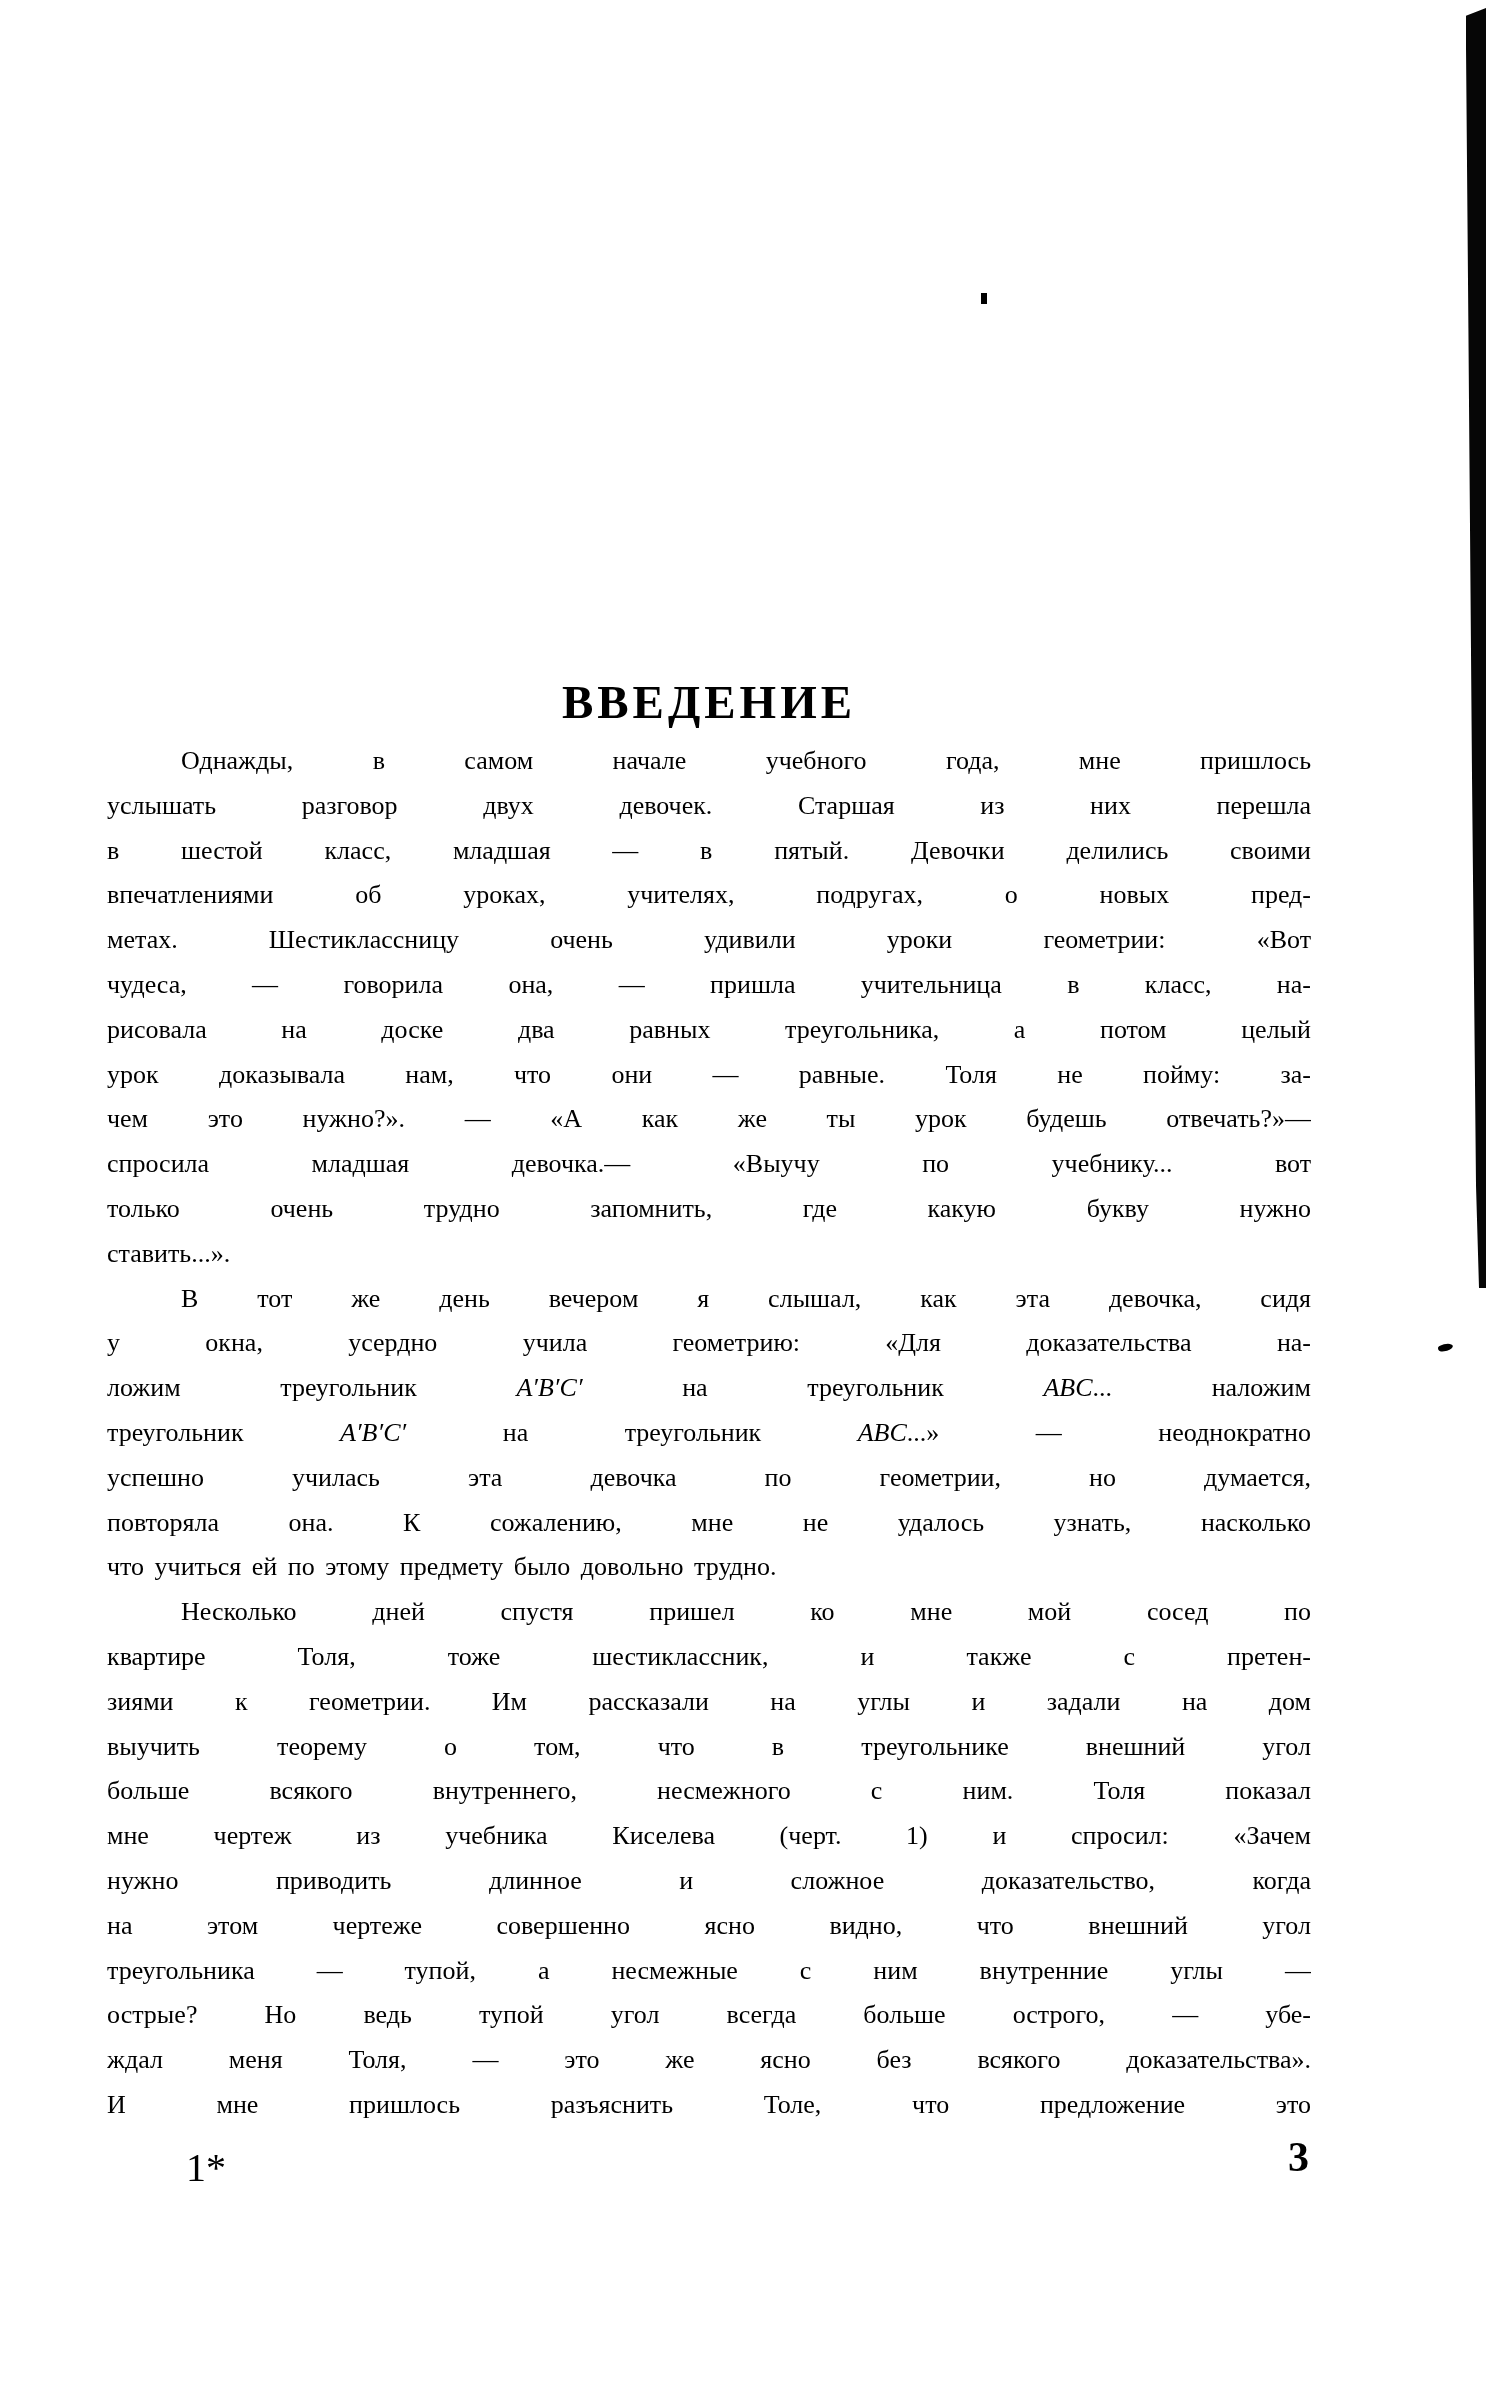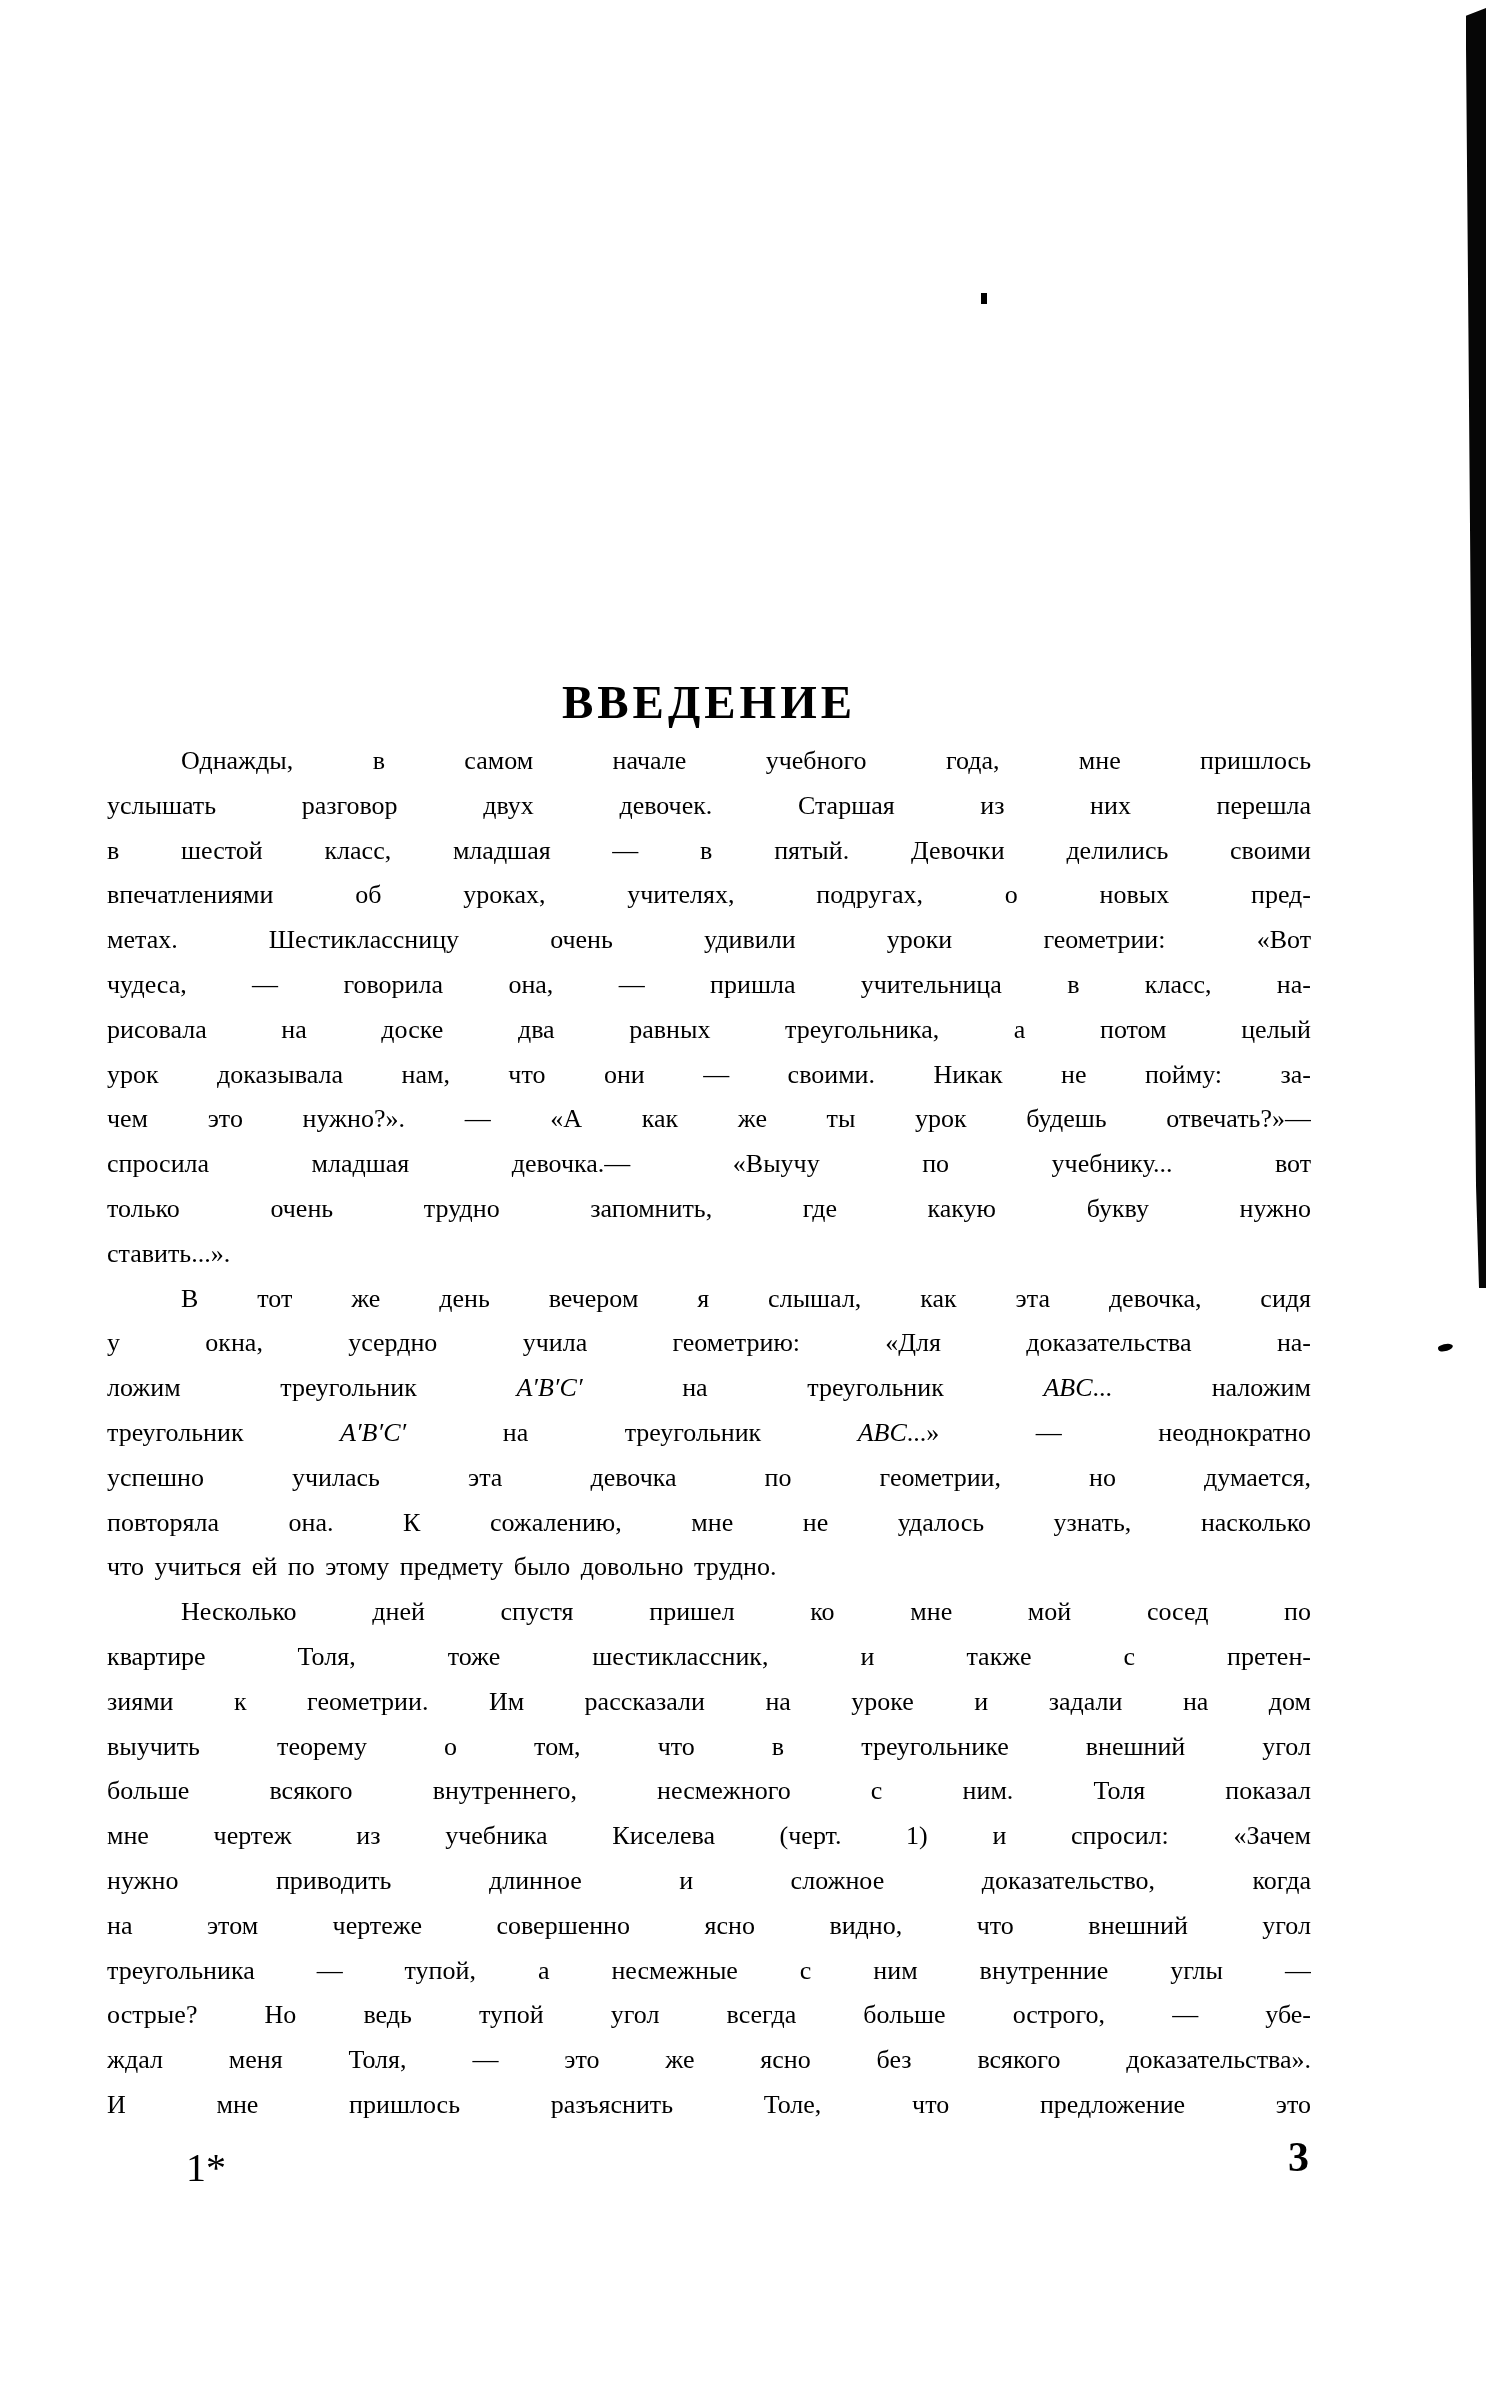--- a/index.html
+++ b/index.html
@@ -95,35 +95,35 @@
   <h1 class="title">ВВЕДЕНИЕ</h1>
 
   <div class="text">
       <div class="line indent"><span>Однажды, в самом начале учебного года, мне пришлось</span></div>
       <div class="line"><span>услышать разговор двух девочек. Старшая из них перешла</span></div>
       <div class="line"><span>в шестой класс, младшая — в пятый. Девочки делились своими</span></div>
       <div class="line"><span>впечатлениями об уроках, учителях, подругах, о новых пред-</span></div>
       <div class="line"><span>метах. Шестиклассницу очень удивили уроки геометрии: «Вот</span></div>
       <div class="line"><span>чудеса, — говорила она, — пришла учительница в класс, на-</span></div>
       <div class="line"><span>рисовала на доске два равных треугольника, а потом целый</span></div>
-      <div class="line"><span>урок доказывала нам, что они — своими. Никак не пойму: за-</span></div>
+      <div class="line"><span>урок доказывала нам, что они — равные. Толя не пойму: за-</span></div>
       <div class="line"><span>чем это нужно?». — «А как же ты урок будешь отвечать?»—</span></div>
       <div class="line"><span>спросила младшая девочка.— «Выучу по учебнику...  вот</span></div>
       <div class="line"><span>только очень трудно запомнить, где какую букву нужно</span></div>
       <div class="line last"><span>ставить...».</span></div>
       <div class="line indent"><span>В тот же день вечером я слышал, как эта девочка, сидя</span></div>
       <div class="line"><span>у окна, усердно учила геометрию: «Для доказательства на-</span></div>
       <div class="line"><span>ложим треугольник </span><span class="it">A′B′C′</span><span> на треугольник </span><span class="it">ABC</span><span>... наложим</span></div>
       <div class="line"><span>треугольник </span><span class="it">A′B′C′</span><span> на треугольник </span><span class="it">ABC</span><span>...» — неоднократно</span></div>
       <div class="line"><span>успешно училась эта девочка по геометрии, но думается,</span></div>
       <div class="line"><span>повторяла она. К сожалению, мне не удалось узнать, насколько</span></div>
       <div class="line last"><span>что учиться ей по этому предмету было довольно трудно.</span></div>
       <div class="line indent"><span>Несколько дней спустя пришел ко мне мой сосед по</span></div>
       <div class="line"><span>квартире Толя, тоже шестиклассник, и также с претен-</span></div>
-      <div class="line"><span>зиями к геометрии. Им рассказали на уроке и задали на дом</span></div>
+      <div class="line"><span>зиями к геометрии. Им рассказали на углы и задали на дом</span></div>
       <div class="line"><span>выучить теорему о том, что в треугольнике внешний угол</span></div>
       <div class="line"><span>больше всякого внутреннего, несмежного с ним. Толя показал</span></div>
       <div class="line"><span>мне чертеж из учебника Киселева (черт. 1) и спросил: «Зачем</span></div>
       <div class="line"><span>нужно приводить длинное и сложное доказательство, когда</span></div>
       <div class="line"><span>на этом чертеже совершенно ясно видно, что внешний угол</span></div>
       <div class="line"><span>треугольника — тупой, а несмежные с ним внутренние углы —</span></div>
       <div class="line"><span>острые? Но ведь тупой угол всегда больше острого, — убе-</span></div>
       <div class="line"><span>ждал меня Толя, — это же ясно без всякого доказательства».</span></div>
       <div class="line"><span>И мне пришлось разъяснить Толе, что предложение это</span></div>
     </div>

